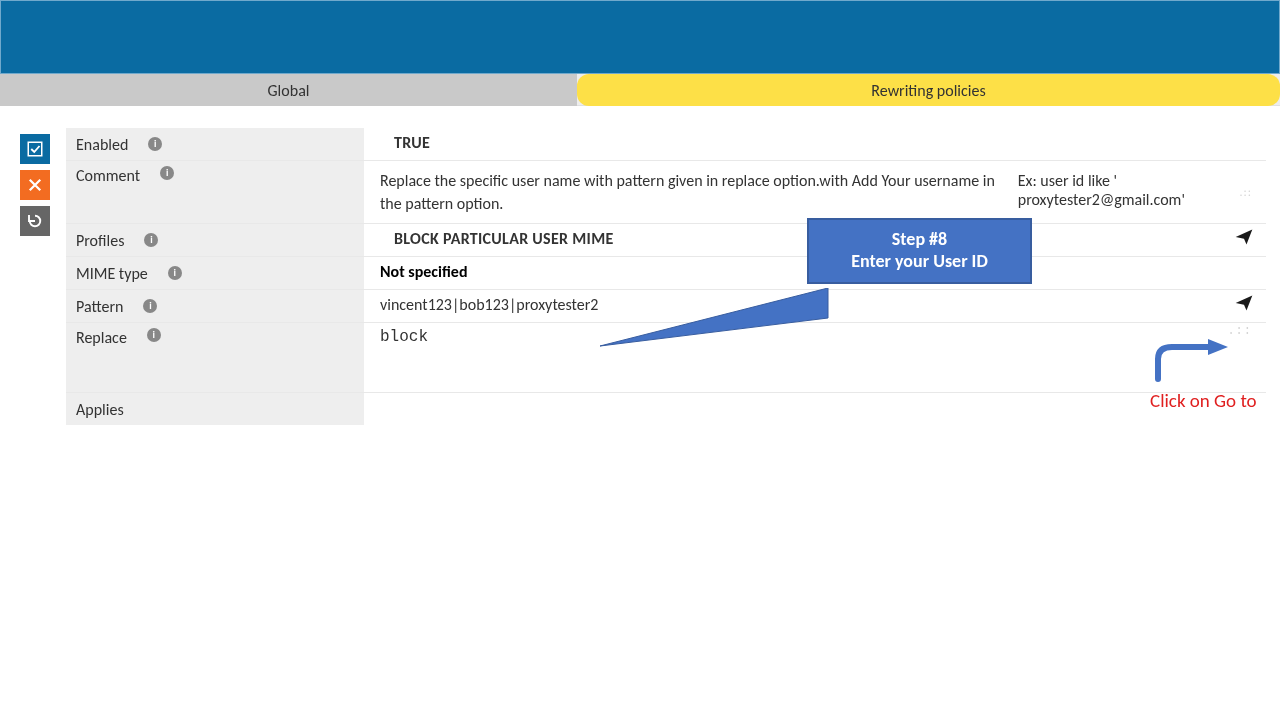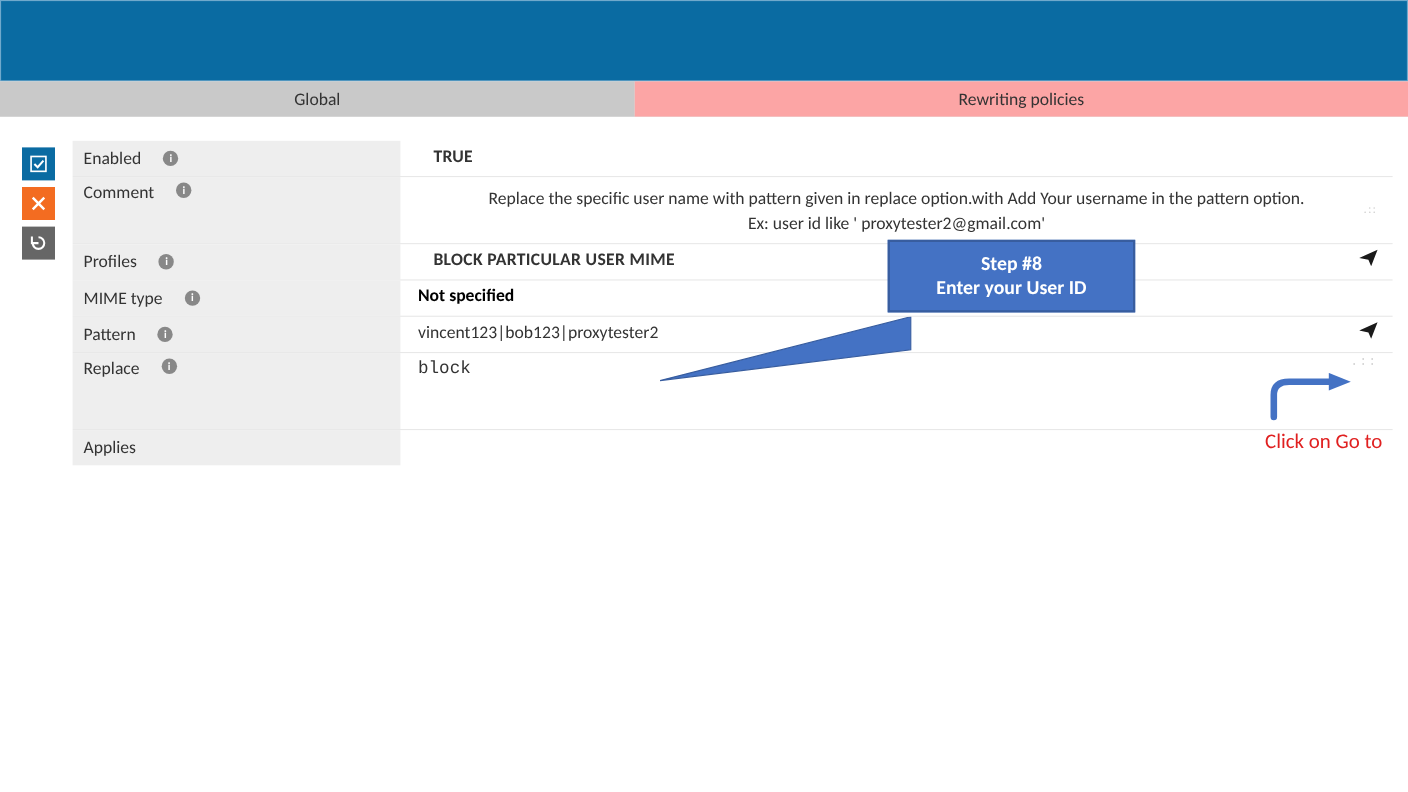--- a/index.html
+++ b/index.html
@@ -2,38 +2,38 @@
 <html><head>
 <meta charset="utf-8">
 <style>
   * { box-sizing: border-box; margin: 0; padding: 0; }
   body { font-family: "Segoe UI", Calibri, Arial, sans-serif; font-size: 15px; color: #333; background: #fff; }
   .page { width: 1280px; height: 720px; position: relative; background: #fff; }
   .topbar { height: 74px; background: #0a6ba2; border: 1px solid #70a9cc; }
   .tabs { display: flex; height: 32px; background: #ededed; border-bottom: 1px solid #e0e0e0; }
   .tab { flex: 0 0 auto; display: flex; align-items: center; justify-content: center; height: 32px; font-size: 16px; color: #333; cursor: pointer; }
   .tab-global { width: 577px; background: #c9c9c9; }
-  .tab-policies { flex: 1; background: #fca5a5; }
+  .tab-policies { flex: 1; background: #fde047; border-radius: 12px; }
   .content { display: flex; padding: 22px 14px 0 14px; position: relative; }
   .sidebar { width: 52px; display: flex; flex-direction: column; gap: 6px; padding-top: 6px; padding-left: 6px; }
   .icon-btn { width: 30px; height: 30px; display: flex; align-items: center; justify-content: center; cursor: pointer; }
   .ic-check { background: #0a6ba2; }
   .ic-close { background: #f36c21; }
   .ic-undo  { background: #666; }
   .icon-btn svg { width: 18px; height: 18px; }
   .form { flex: 1; }
   .row { display: flex; align-items: flex-start; border-top: 1px solid #e8e8e8; position: relative; min-height: 32px; }
   .row:first-child { border-top: none; }
   .label { width: 298px; background: #eeeeee; padding: 5px 10px; font-size: 16px; color: #333; display: flex; align-items: center; gap: 20px; min-height: 32px; }
   .label.tall { align-self: stretch; align-items: flex-start; }
   .info { width: 14px; height: 14px; border-radius: 50%; background: #888; color: #fff; font-size: 10px; display: inline-flex; align-items: center; justify-content: center; font-weight: bold; line-height: 1; }
   .value { flex: 1; padding: 5px 16px; font-size: 16px; color: #333; display: flex; align-items: center; position: relative; }
   .value.bold { font-weight: 600; letter-spacing: 0.3px; }
   .value.muted { color: #000000; font-weight: bold; }
-  .value-multi { flex-direction: column; align-items: center; padding-top: 8px; padding-bottom: 8px; }
+  .value-multi { flex-direction: row; align-items: flex-start; padding-top: 8px; padding-bottom: 8px; }
   .goto-icon { position: absolute; right: 12px; top: 50%; transform: translateY(-50%); }
   .goto-icon svg { width: 20px; height: 20px; }
   .dots-icon { position: absolute; right: 14px; top: 50%; transform: translateY(-50%); opacity: 0.35; font-size: 12px; letter-spacing: 1px; color: #888; }
 
   .callout { position: absolute; left: 807px; top: 218px; width: 225px; background: #4472c4; border: 2px solid #385d9f; color: #fff; text-align: center; padding: 8px 10px 10px; font-size: 18px; z-index: 30; }
   .callout-tail { position: absolute; left: 600px; top: 288px; z-index: 29; }
 
   .yellow-note { position: absolute; left: 160px; top: 407px; width: 886px; background: #ffc000; border: 1px solid #333; padding: 6px 18px; font-size: 22px; color: #1a1a1a; text-align: center; z-index: 25; }
 
   .goto-hint { position: absolute; left: 1150px; top: 339px; z-index: 20; }

